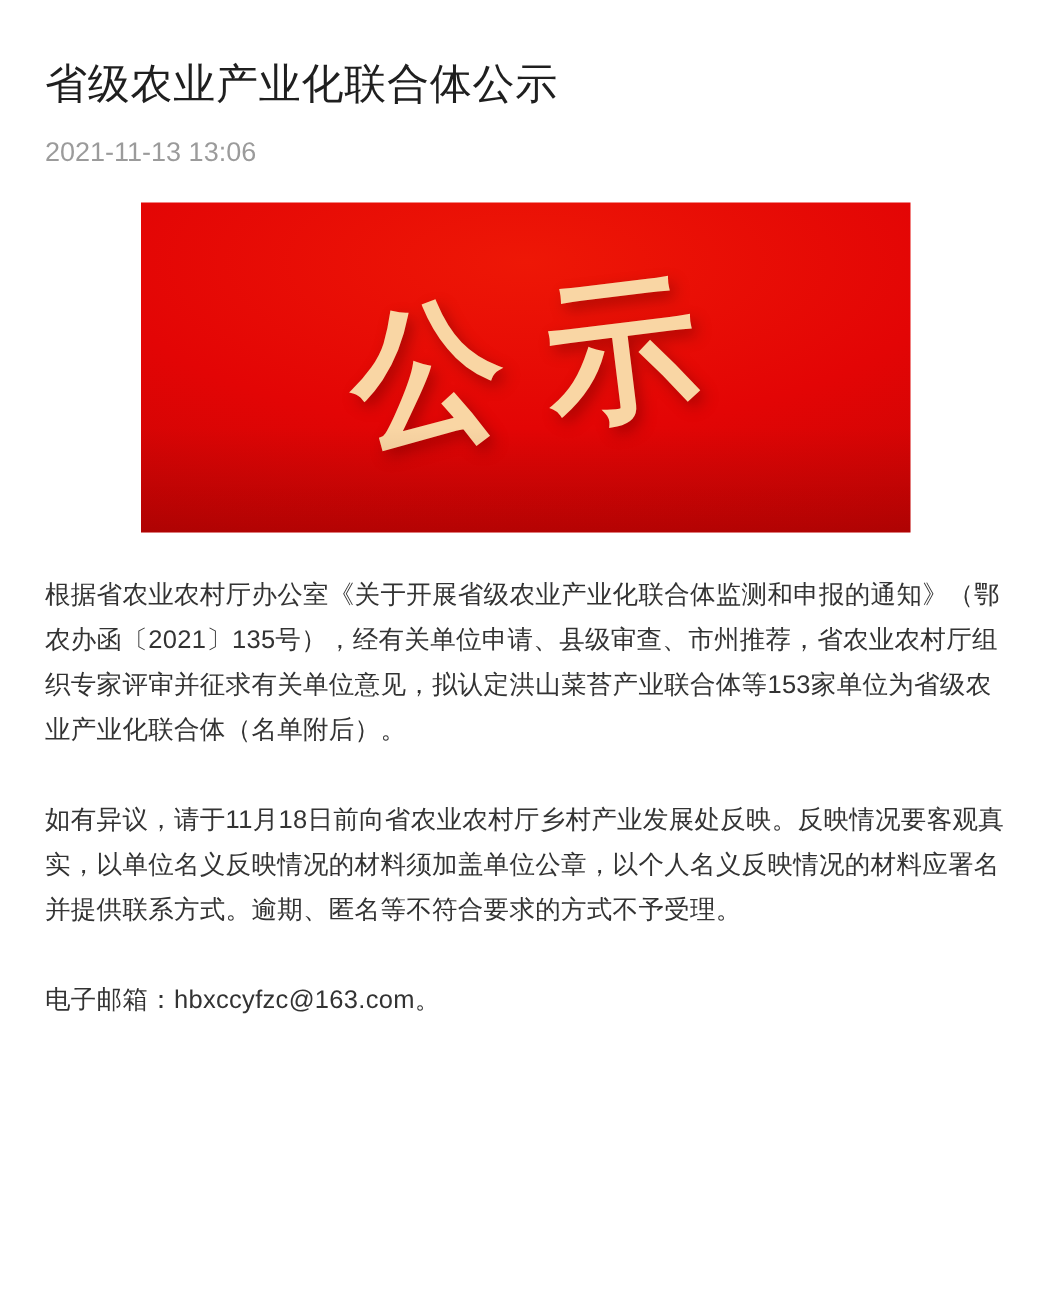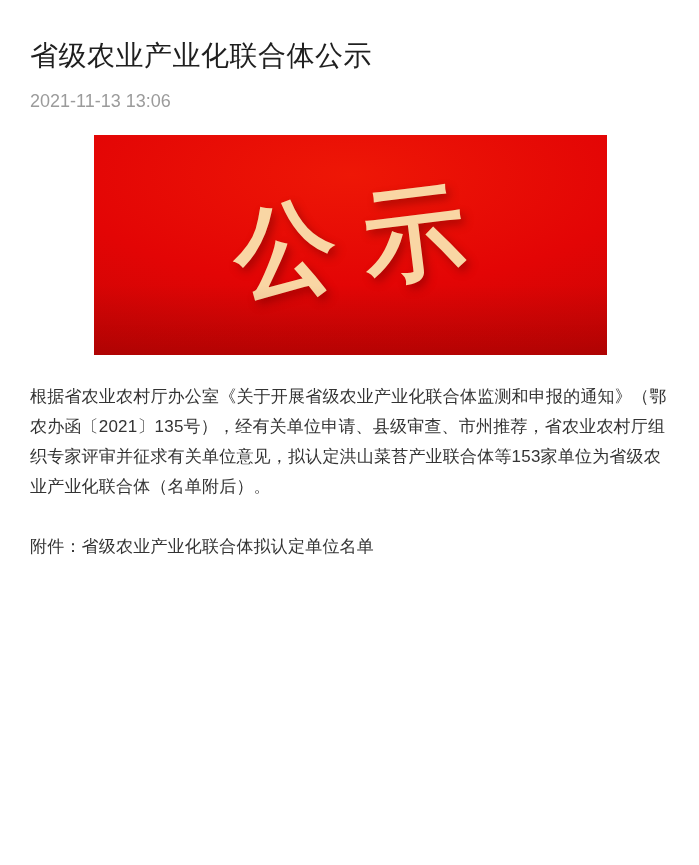--- a/index.html
+++ b/index.html
@@ -83,20 +83,21 @@
 
   <div class="publish-date">2021-11-13 13:06</div>
 
   <div class="banner">
     <span class="banner-text">公示</span>
   </div>
 
   <div class="body-text">
     <p>根据省农业农村厅办公室《关于开展省级农业产业化联合体监测和申报的通知》（鄂农办函〔2021〕135号），经有关单位申请、县级审查、市州推荐，省农业农村厅组织专家评审并征求有关单位意见，拟认定洪山菜苔产业联合体等153家单位为省级农业产业化联合体（名单附后）。</p>
 
+    <p>如有异议，请于11月18日前向省农业农村厅乡村产业发展处反映。反映情况要客观真实，以单位名义反映情况的材料须加盖单位公章，以个人名义反映情况的材料应署名并提供联系方式。逾期、匿名等不符合要求的方式不予受理。</p>
 
+    <p>电子邮箱：hbxccyfzc@163.com。</p>
 
-    <p>附件：省级农业产业化联合体拟认定单位名单</p>
 
 
   </div>
 
 </div>
 
 </body></html>

